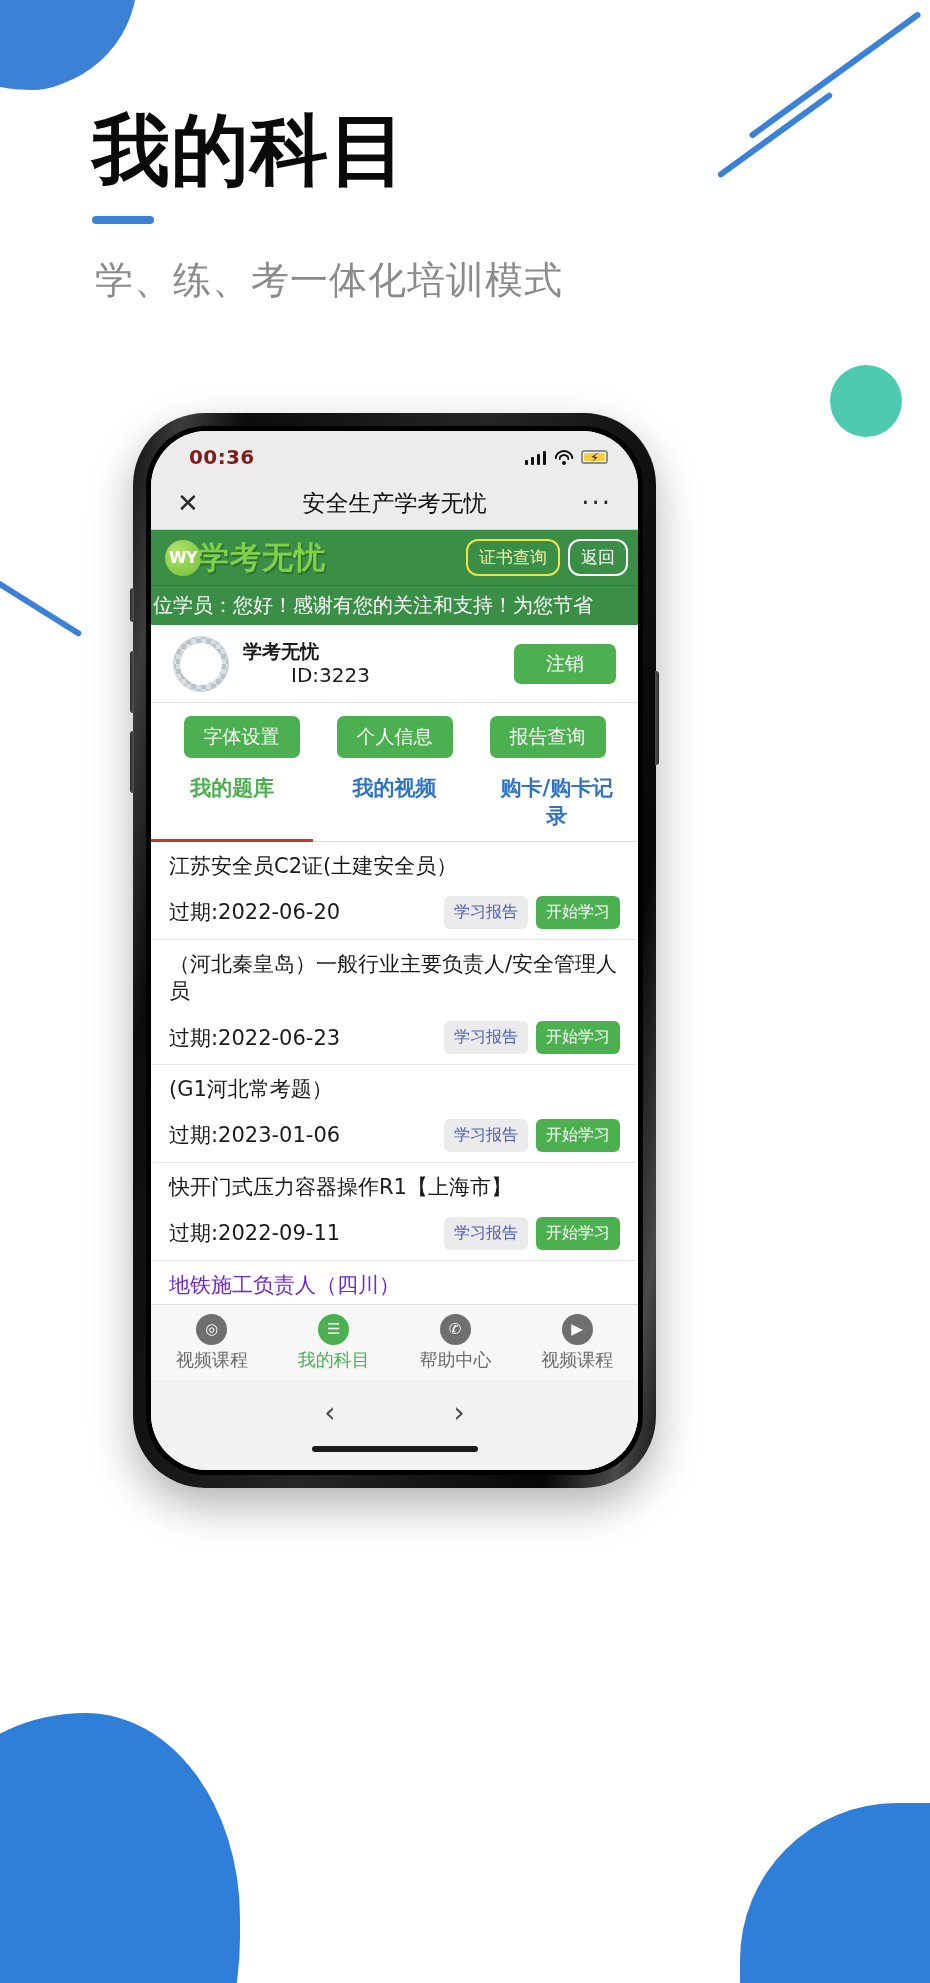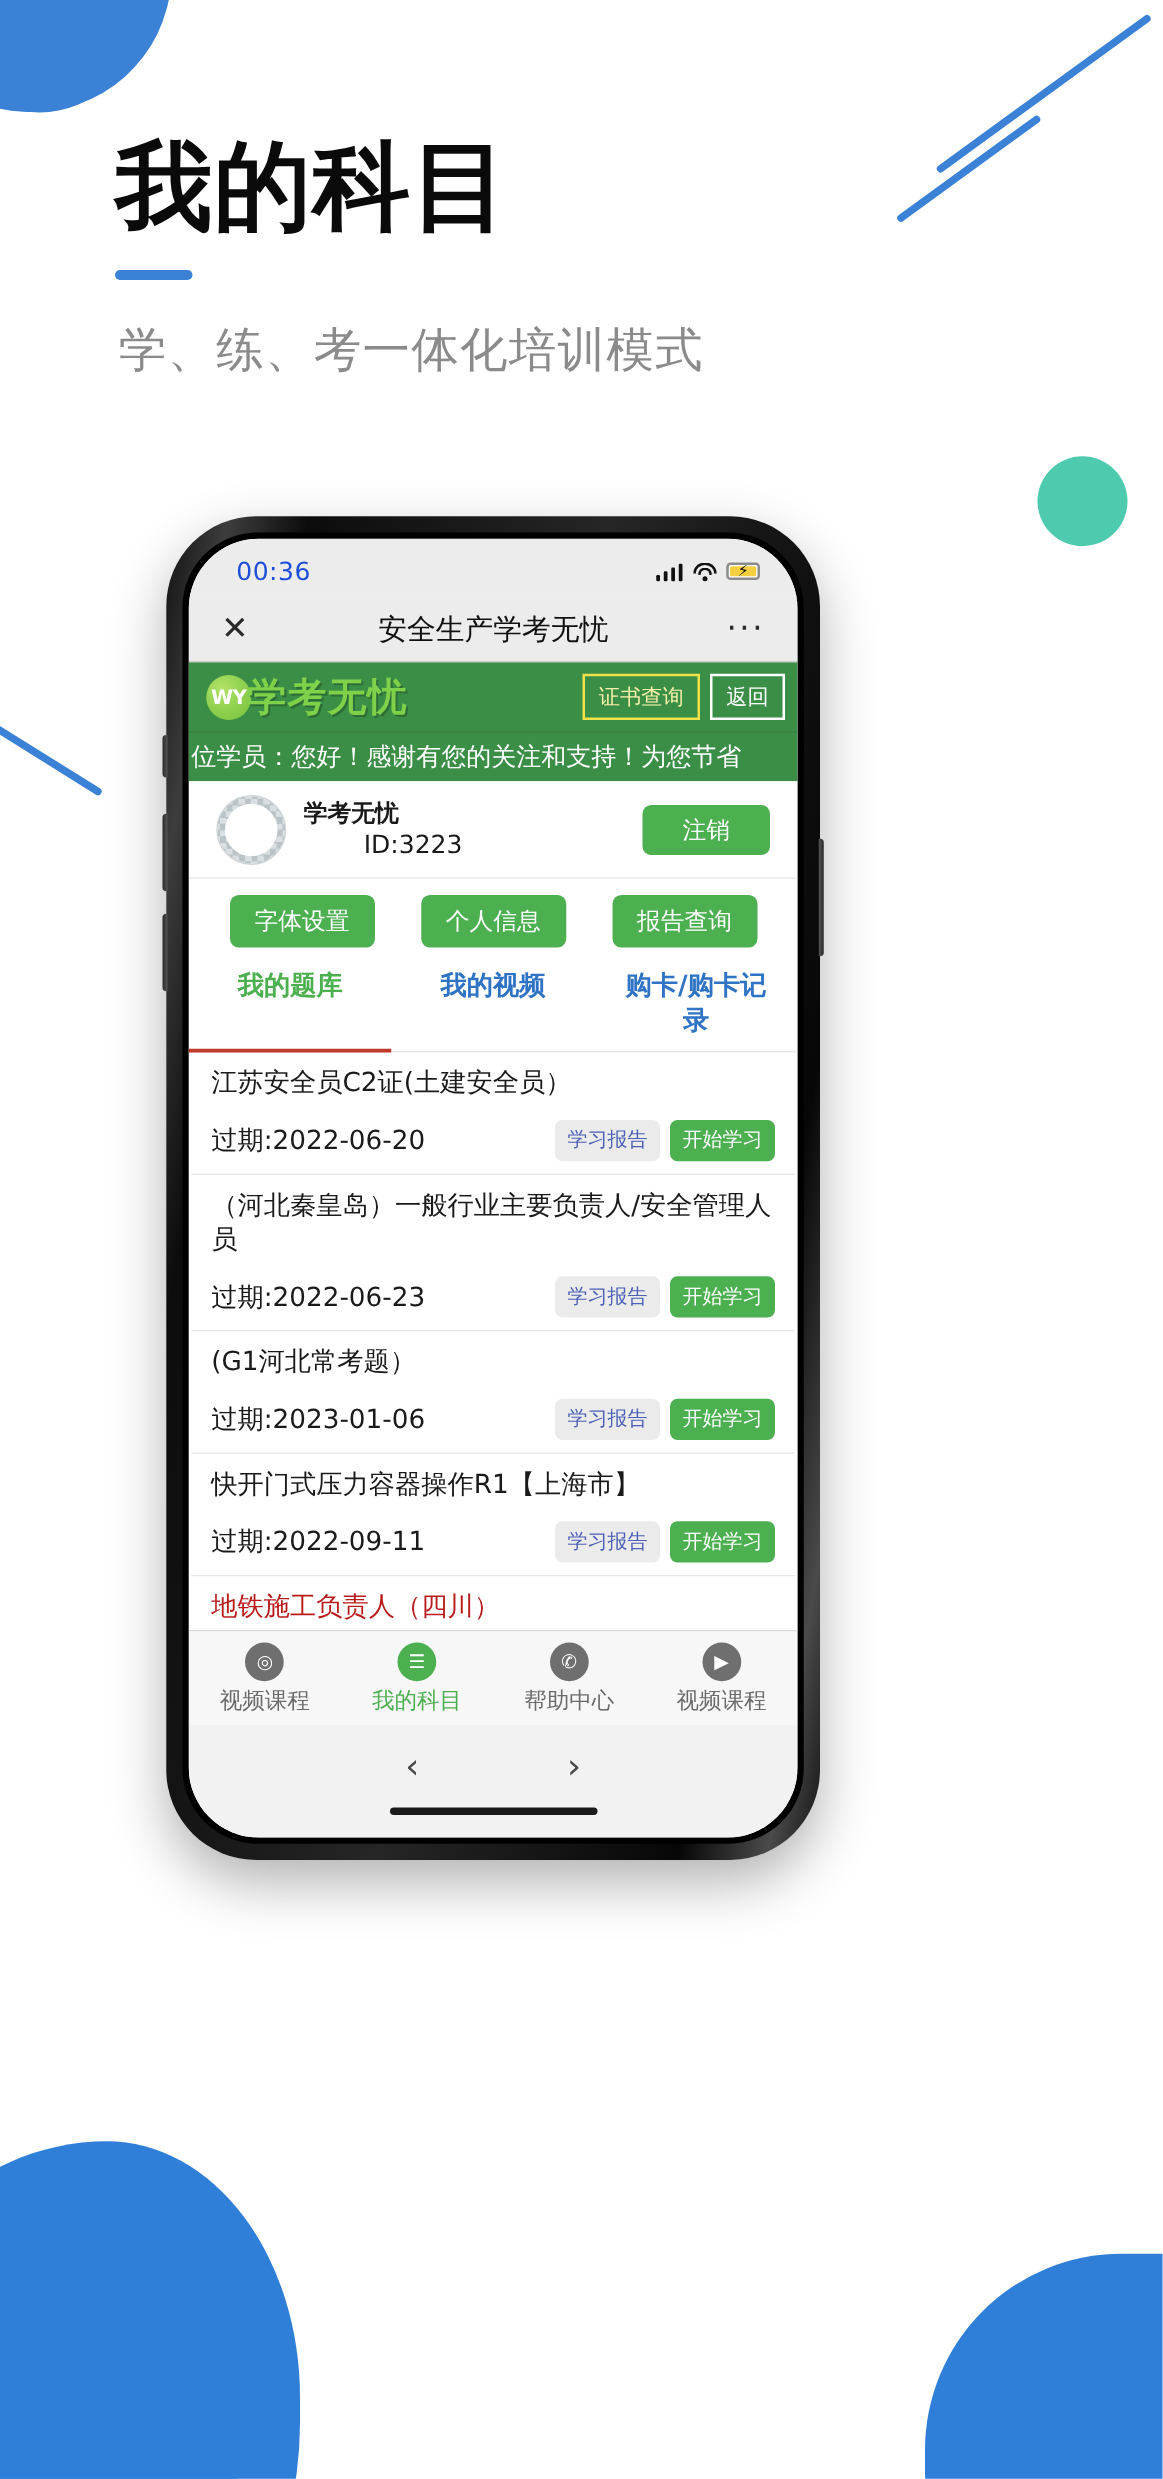--- a/index.html
+++ b/index.html
@@ -115,21 +115,21 @@
     background: linear-gradient(270deg,#2a2a2a,#555);
     border-radius: 0 3px 3px 0;
   }
 
   
   .statusbar {
     height: 46px; background: #ececec;
     display: flex; align-items: center; justify-content: space-between;
     padding: 6px 30px 0 38px; flex: 0 0 auto;
   }
-  .clock { font-size: 20px; font-weight: 400; color: #1d4ed8; letter-spacing: .4px; }
+  .clock { font-size: 20px; font-weight: 700; color: #7f1d1d; letter-spacing: .4px; }
   .status-icons { display: flex; align-items: center; gap: 8px; }
   .bars { display: flex; align-items: flex-end; gap: 2.5px; height: 15px; }
   .bars i { width: 3.5px; background: #111; border-radius: 1px; display: block; }
   .bars i:nth-child(1){ height: 5px; }
   .bars i:nth-child(2){ height: 8px; }
   .bars i:nth-child(3){ height: 11px; }
   .bars i:nth-child(4){ height: 14px; }
   .wifi { position: relative; width: 19px; height: 15px; }
   .wifi span {
     position: absolute; left: 50%; transform: translateX(-50%);
@@ -186,21 +186,21 @@
     font-family: "DejaVu Sans", sans-serif;
   }
   .logo-text {
     font-size: 31px; font-weight: 800; color: #7fd14a;
     letter-spacing: 1px;
     text-shadow: 1.5px 1.5px 0 #2e6e36;
     margin-left: -4px;
   }
   .brand-actions { margin-left: auto; display: flex; gap: 8px; align-items: center; }
   .pill {
-    border-radius: 0; padding: 5px 11px; font-size: 17px; background: transparent;
+    border-radius: 12px; padding: 5px 11px; font-size: 17px; background: transparent;
   }
   .pill-y { border: 2px solid #f1e24a; color: #f7f0a8; }
   .pill-w { border: 2px solid #ffffff; color: #ffffff; }
 
   
   .notice {
     background: #3b8e46; color: #fff; flex: 0 0 auto;
     height: 40px; display: flex; align-items: center;
     font-size: 20px; white-space: nowrap; overflow: hidden;
     padding-left: 2px; border-top: 1px solid #2f7a3a;
@@ -275,21 +275,21 @@
   .cexp { font-size: 21px; color: #1a1a1a; }
   .cbtns { margin-left: auto; display: flex; gap: 8px; align-items: center; }
   .btn-report {
     background: #ebebeb; color: #4a5fb5; font-size: 16px;
     padding: 6px 10px; border-radius: 6px; border: none;
   }
   .btn-start {
     background: #4caf50; color: #fff; font-size: 16px;
     padding: 6px 10px; border-radius: 6px; border: none;
   }
-  .course.cut .cname { color: #b91c1c; }
+  .course.cut .cname { color: #6d28d9; }
 
   
   .bottomnav {
     flex: 0 0 auto; height: 76px; background: #f7f7f7;
     border-top: 1px solid #dcdcdc;
     display: flex; align-items: center;
   }
   .navitem {
     flex: 1; display: flex; flex-direction: column; align-items: center; gap: 3px;
   }

